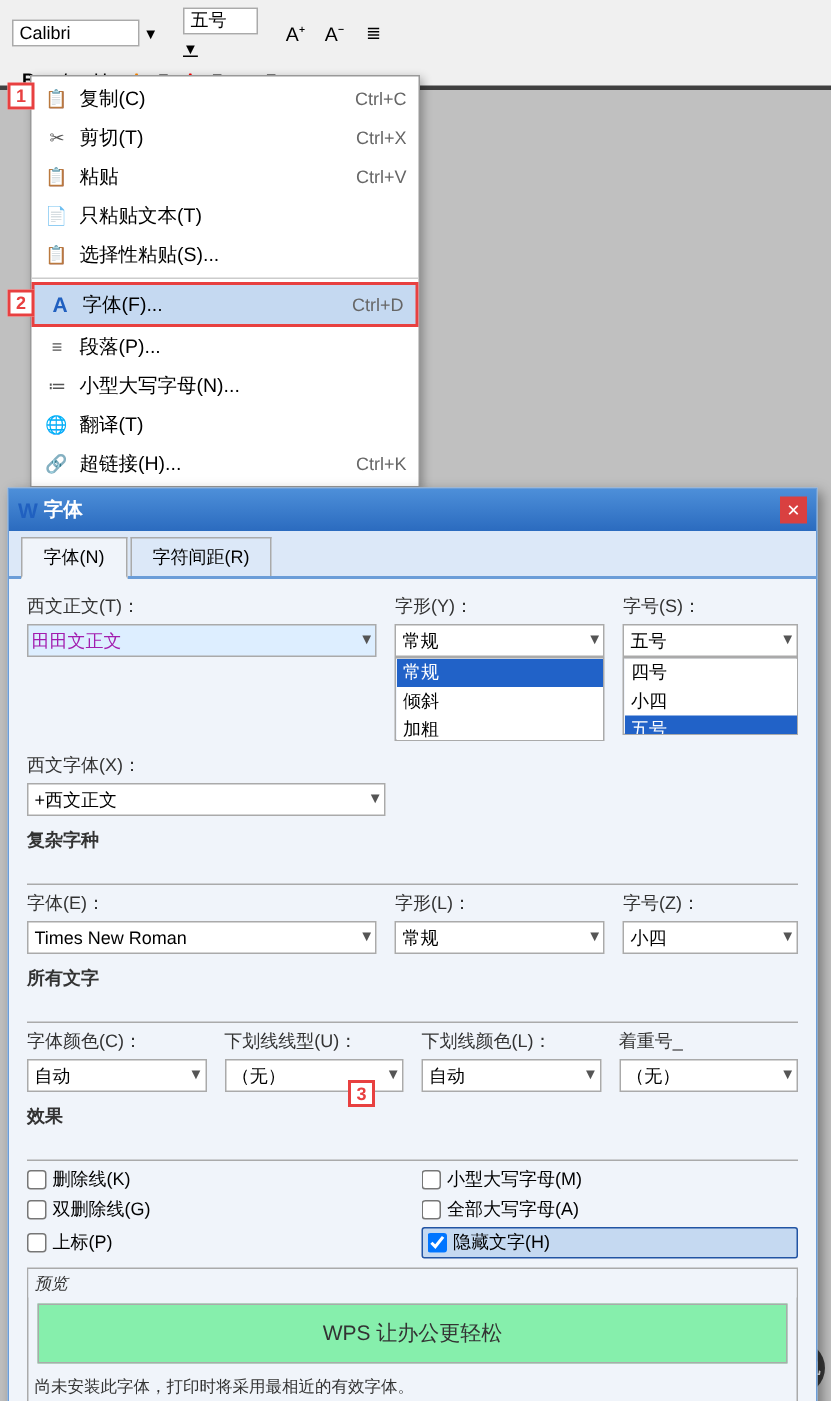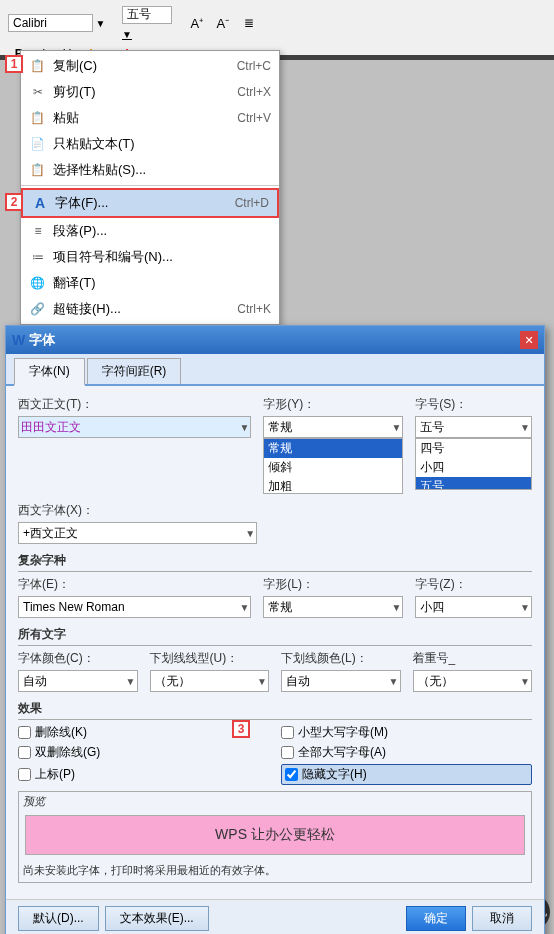--- a/index.html
+++ b/index.html
@@ -4,21 +4,21 @@
   <style>
     * { box-sizing: border-box; margin: 0; padding: 0; font-family: 'Microsoft YaHei', SimSun, Arial, sans-serif; }
     body { width: 554px; height: 934px; background: #c0c0c0; position: relative; overflow: hidden; }
 
     
     .toolbar-area {
       position: absolute;
       top: 0; left: 0; right: 0;
       height: 60px;
       background: #f0f0f0;
-      border-bottom: 5px solid #404040;
+      border-bottom: 3px solid #404040;
       padding: 4px 8px;
     }
     .toolbar-row1 {
       display: flex; align-items: center; gap: 4px; margin-bottom: 3px;
     }
     .font-name-box {
       border: 1px solid #aaa; background: white; padding: 1px 4px; font-size: 12px; width: 100px;
     }
     .font-size-box {
       border: 1px solid #aaa; background: white; padding: 1px 4px; font-size: 12px; width: 50px;
@@ -124,34 +124,34 @@
     .listbox {
       width: 100%; border: 1px solid #aaa; background: white;
       height: 72px; overflow-y: auto; font-size: 12px;
     }
     .listbox-item { padding: 1px 4px; cursor: pointer; }
     .listbox-item.selected { background: #2162c8; color: white; }
 
     
     .section-header {
       font-size: 12px; font-weight: bold; color: #333;
-      border-bottom: 1px solid #aaa; margin: 6px 0 4px; padding-bottom: 2px;
+      border-bottom: 1px solid #aaa; margin: 6px 0 4px; padding-bottom: 20px;
     }
 
     
     .checkbox-grid { display: grid; grid-template-columns: 1fr 1fr; gap: 3px 12px; margin-bottom: 6px; }
     .checkbox-item { display: flex; align-items: center; gap: 4px; font-size: 12px; cursor: pointer; }
     .checkbox-item input[type=checkbox] { margin: 0; }
     .checkbox-highlight { background: #c5d9f1; border: 1px solid #2254a3; padding: 1px 3px; border-radius: 2px; }
 
     
     .preview-section { border: 1px solid #aaa; margin: 6px 0; }
     .preview-label { font-size: 11px; color: #333; padding: 2px 4px; background: #f0f4fa; font-style: italic; }
     .preview-content {
-      border: 1px solid #aaa; margin: 4px 6px 6px; background: #f9a8d4;
+      border: 1px solid #aaa; margin: 4px 6px 6px; background: #86efac;
       min-height: 40px; display: flex; align-items: center; justify-content: center;
       font-size: 14px; color: #333;
     }
     .preview-note { font-size: 11px; color: #333; padding: 2px 4px 4px; }
 
     
     .dialog-footer {
       display: flex; justify-content: space-between; align-items: center;
       padding: 6px 12px 8px; border-top: 1px solid #ccc; background: #e8eef8;
     }
@@ -263,21 +263,21 @@
   <div class="menu-item">
     <div class="menu-item-left">
       <span class="menu-icon">≡</span>
       <span>段落(P)...</span>
     </div>
   </div>
 
   <div class="menu-item">
     <div class="menu-item-left">
       <span class="menu-icon">≔</span>
-      <span>项目符号和编号(N)...</span>
+      <span>小型大写字母(N)...</span>
     </div>
   </div>
 
   <div class="menu-item">
     <div class="menu-item-left">
       <span class="menu-icon">🌐</span>
       <span>翻译(T)</span>
     </div>
   </div>
 

